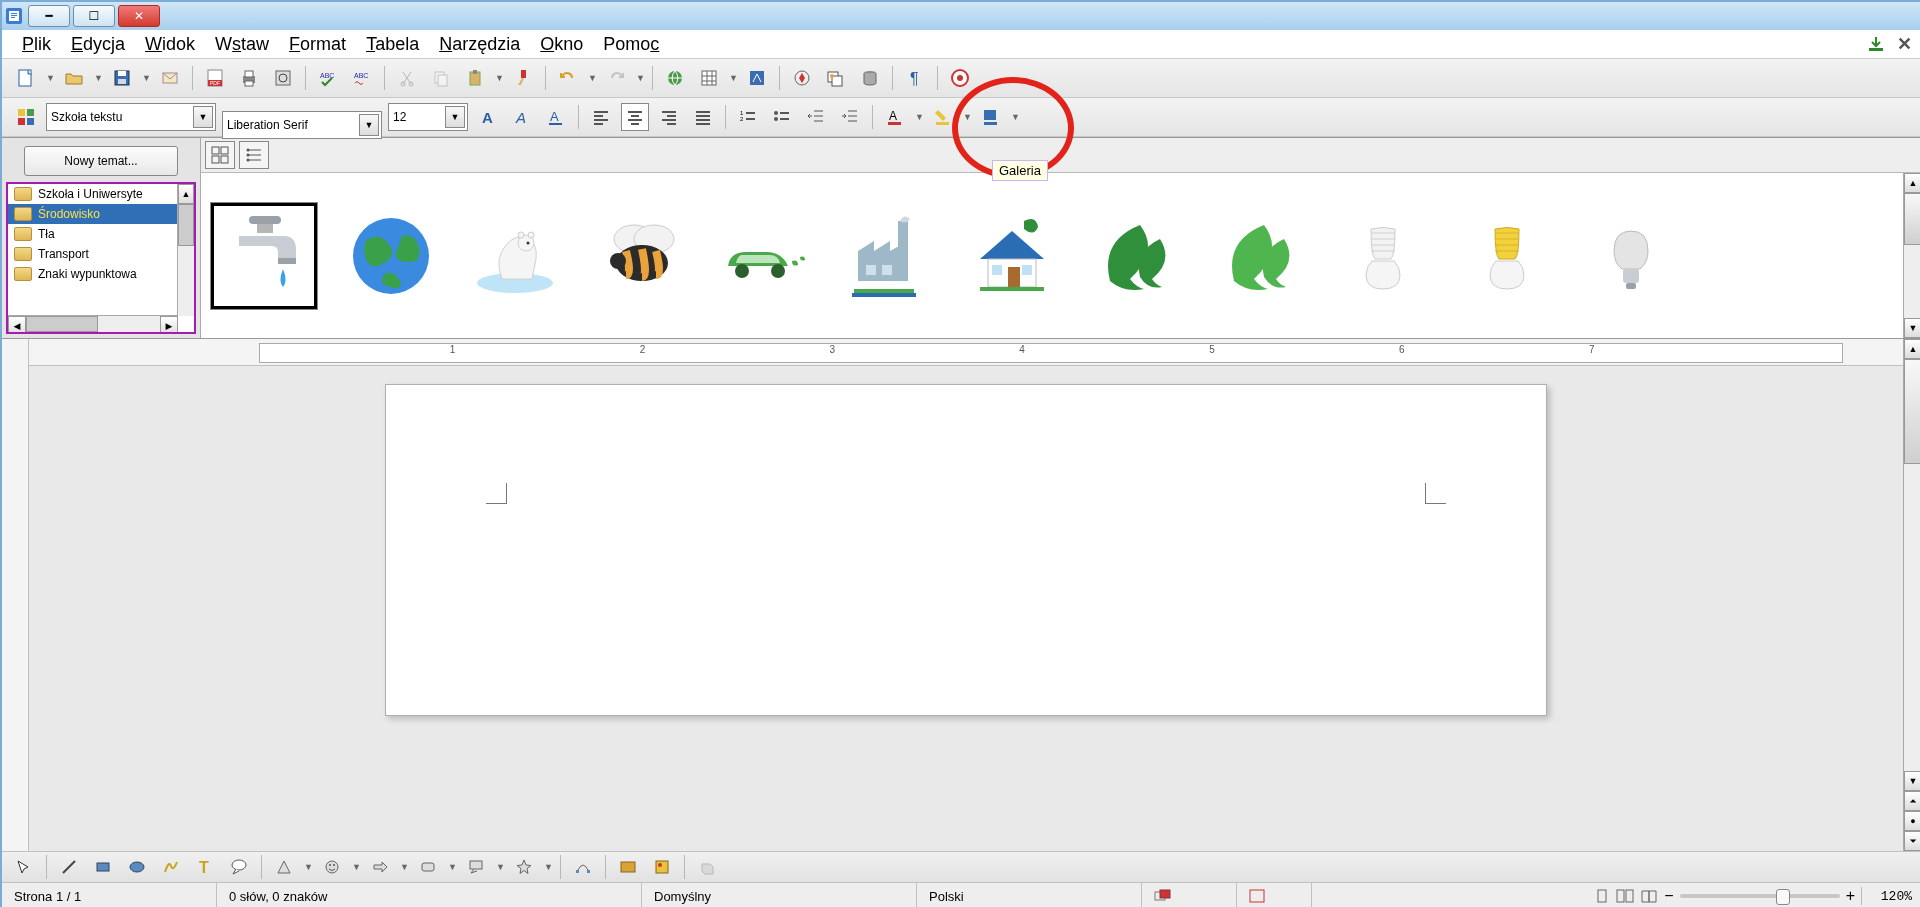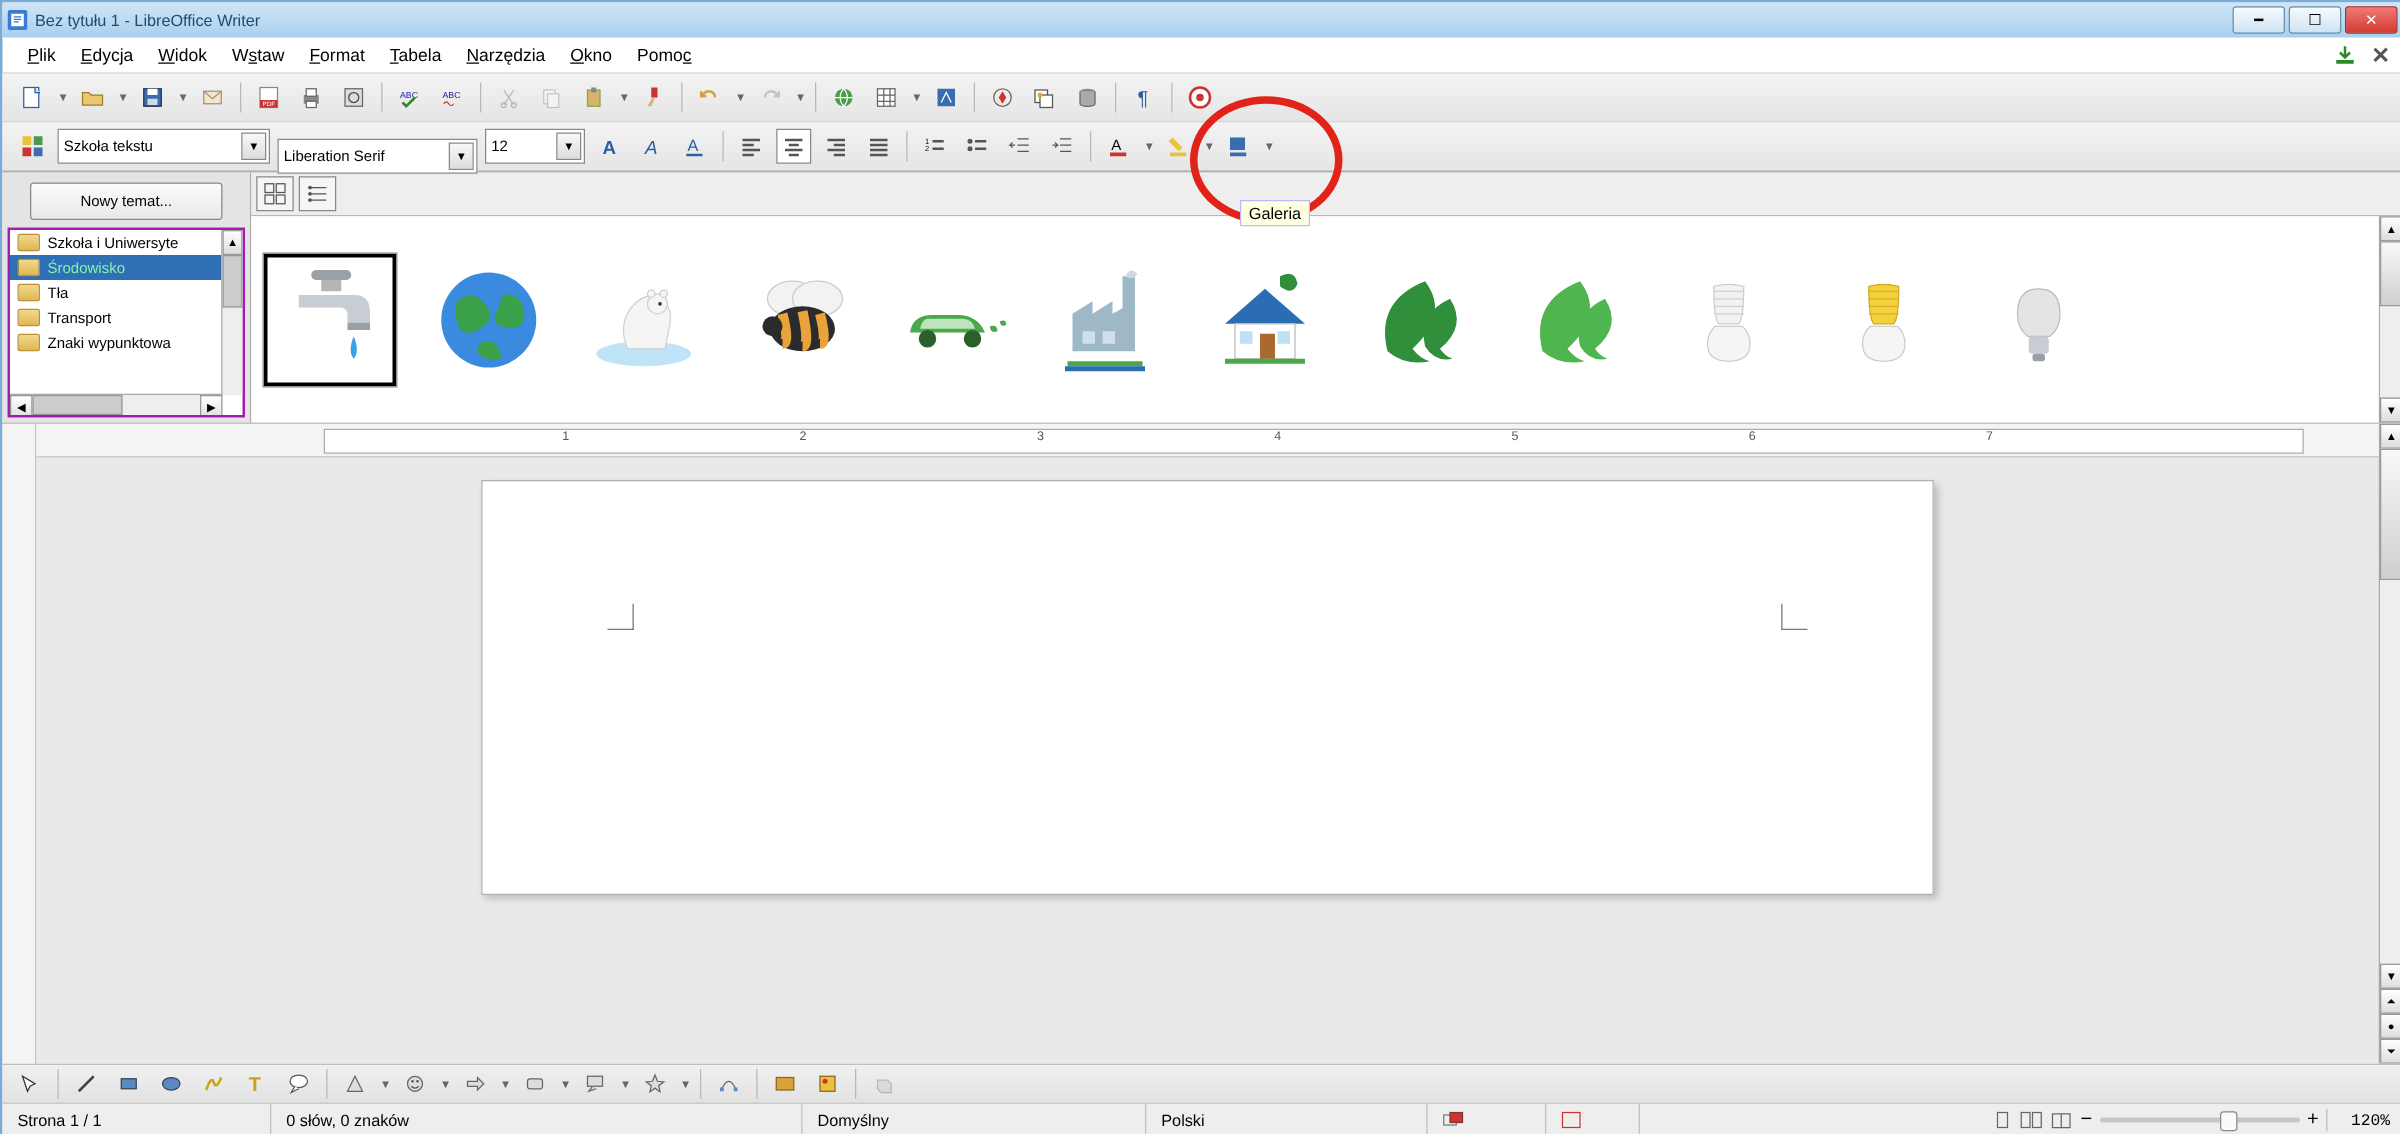--- a/index.html
+++ b/index.html
@@ -6,38 +6,38 @@
   .screen{width:1920px;height:907px;border:2px solid #7aacd6;background:#fff;display:flex;flex-direction:column;}
   
   .titlebar{height:28px;background:linear-gradient(#cfe6f7,#a9cfee);display:flex;align-items:center;padding:0 4px;}
   .titlebar .icon{width:16px;height:16px;margin-right:6px;}
   .titlebar .title{color:#1b4d73;font-size:13px;flex:1;}
   .winbtns{display:flex;gap:3px;}
   .winbtn{width:40px;height:20px;border:1px solid #6b8fab;border-radius:3px;background:linear-gradient(#f5fbff,#cfe3f2);display:flex;align-items:center;justify-content:center;font-family:Arial;}
   .winbtn.close{background:linear-gradient(#f07a7a,#d33a2e);color:#fff;border-color:#b02a20;}
   
   .menubar{height:28px;display:flex;align-items:center;padding:0 10px;border-bottom:1px solid #ccc;}
-  .menuitem{padding:4px 10px;font-size:14px;text-align:center;}
+  .menuitem{padding:4px 10px;font-size:18px;text-align:center;}
   .menuitem .ul{text-decoration:underline;}
   .menubar .right{margin-left:auto;display:flex;align-items:center;gap:12px;}
   .closex{font-weight:bold;font-size:18px;color:#555;}
   
   .toolbar{height:38px;background:linear-gradient(#f3f3f3,#e5e5e5);display:flex;align-items:center;padding:0 10px;gap:6px;border-bottom:1px solid #c8c8c8;}
   .tbtn{width:26px;height:26px;border:1px solid transparent;display:flex;align-items:center;justify-content:center;color:#444;}
   .tsep{width:1px;height:24px;background:#b8b8b8;margin:0 2px;}
   .tdrop{width:8px;color:#666;font-size:9px;}
   .combo{height:26px;border:1px solid #888;background:#fff;display:flex;align-items:center;padding:0 4px;position:relative;}
   .combo .arr{position:absolute;right:2px;top:2px;width:18px;height:20px;border:1px solid #888;background:linear-gradient(#f8f8f8,#ddd);display:flex;align-items:center;justify-content:center;font-size:9px;}
   
   .gallery{display:flex;border-top:1px solid #999;border-bottom:1px solid #999;background:linear-gradient(#e8e8e8,#dcdcdc);}
   .gleft{width:190px;display:flex;flex-direction:column;border-right:1px solid #aaa;background:#e4e4e4;padding:4px;}
   .newtheme{height:28px;margin:4px 18px 6px 18px;border:1px solid #888;border-radius:3px;background:linear-gradient(#fcfcfc,#e8e8e8);display:flex;align-items:center;justify-content:center;}
   .themes{flex:1;background:#fff;border:2px solid #a21caf;overflow:hidden;}
   .theme{display:flex;align-items:center;gap:6px;padding:3px 6px;white-space:nowrap;}
-  .theme.sel{background:#2f6fb5;color:#86efac;}
+  .theme.sel{background:#2f6fb5;color:#fde047;}
   .foldericon{width:16px;height:12px;background:linear-gradient(#f2d98a,#e0b653);border:1px solid #b89035;border-radius:2px;}
   .gright{flex:1;display:flex;flex-direction:column;}
   .ghead{height:34px;display:flex;align-items:center;gap:4px;padding:0 4px;background:#eee;border-bottom:1px solid #b8b8b8;}
   .gviewbtn{width:28px;height:26px;border:1px solid #888;background:#f5f5f5;display:flex;align-items:center;justify-content:center;}
   .gpath{font-weight:bold;font-size:14px;margin-left:10px;}
   .thumbs{flex:1;display:flex;align-items:center;gap:24px;padding:4px 10px;background:#fff;position:relative;}
   .thumb{width:100px;height:100px;display:flex;align-items:center;justify-content:center;}
   .thumb.sel{border:3px solid #000;outline:1px solid #888;}
   .vscroll{width:18px;background:linear-gradient(#eee,#ddd);border-left:1px solid #aaa;display:flex;flex-direction:column;}
   .vsbtn{height:18px;border:1px solid #999;background:linear-gradient(#fff,#ddd);display:flex;align-items:center;justify-content:center;font-size:9px;}
@@ -75,21 +75,20 @@
   <div class="titlebar">
     <span class="icon">
       <svg width="16" height="16">
           <rect width="16" height="16" rx="2" fill="#3a7bd5"></rect>
           <rect x="3" y="3" width="10" height="10" fill="#fff"></rect>
           <rect x="5" y="5" width="6" height="1" fill="#3a7bd5"></rect>
           <rect x="5" y="7" width="6" height="1" fill="#3a7bd5"></rect>
           <rect x="5" y="9" width="4" height="1" fill="#3a7bd5"></rect>
         </svg>
     </span>
-    <span class="title">Bez tytułu 1 - LibreOffice Writer</span>
     <div class="winbtns">
       <div class="winbtn">━</div>
       <div class="winbtn">☐</div>
       <div class="winbtn close">✕</div>
     </div>
   </div>
 
   <div class="menubar">
     <span class="menuitem"><span class="ul">P</span><span>lik</span></span>
     <span class="menuitem"><span class="ul">E</span>dycja</span>

